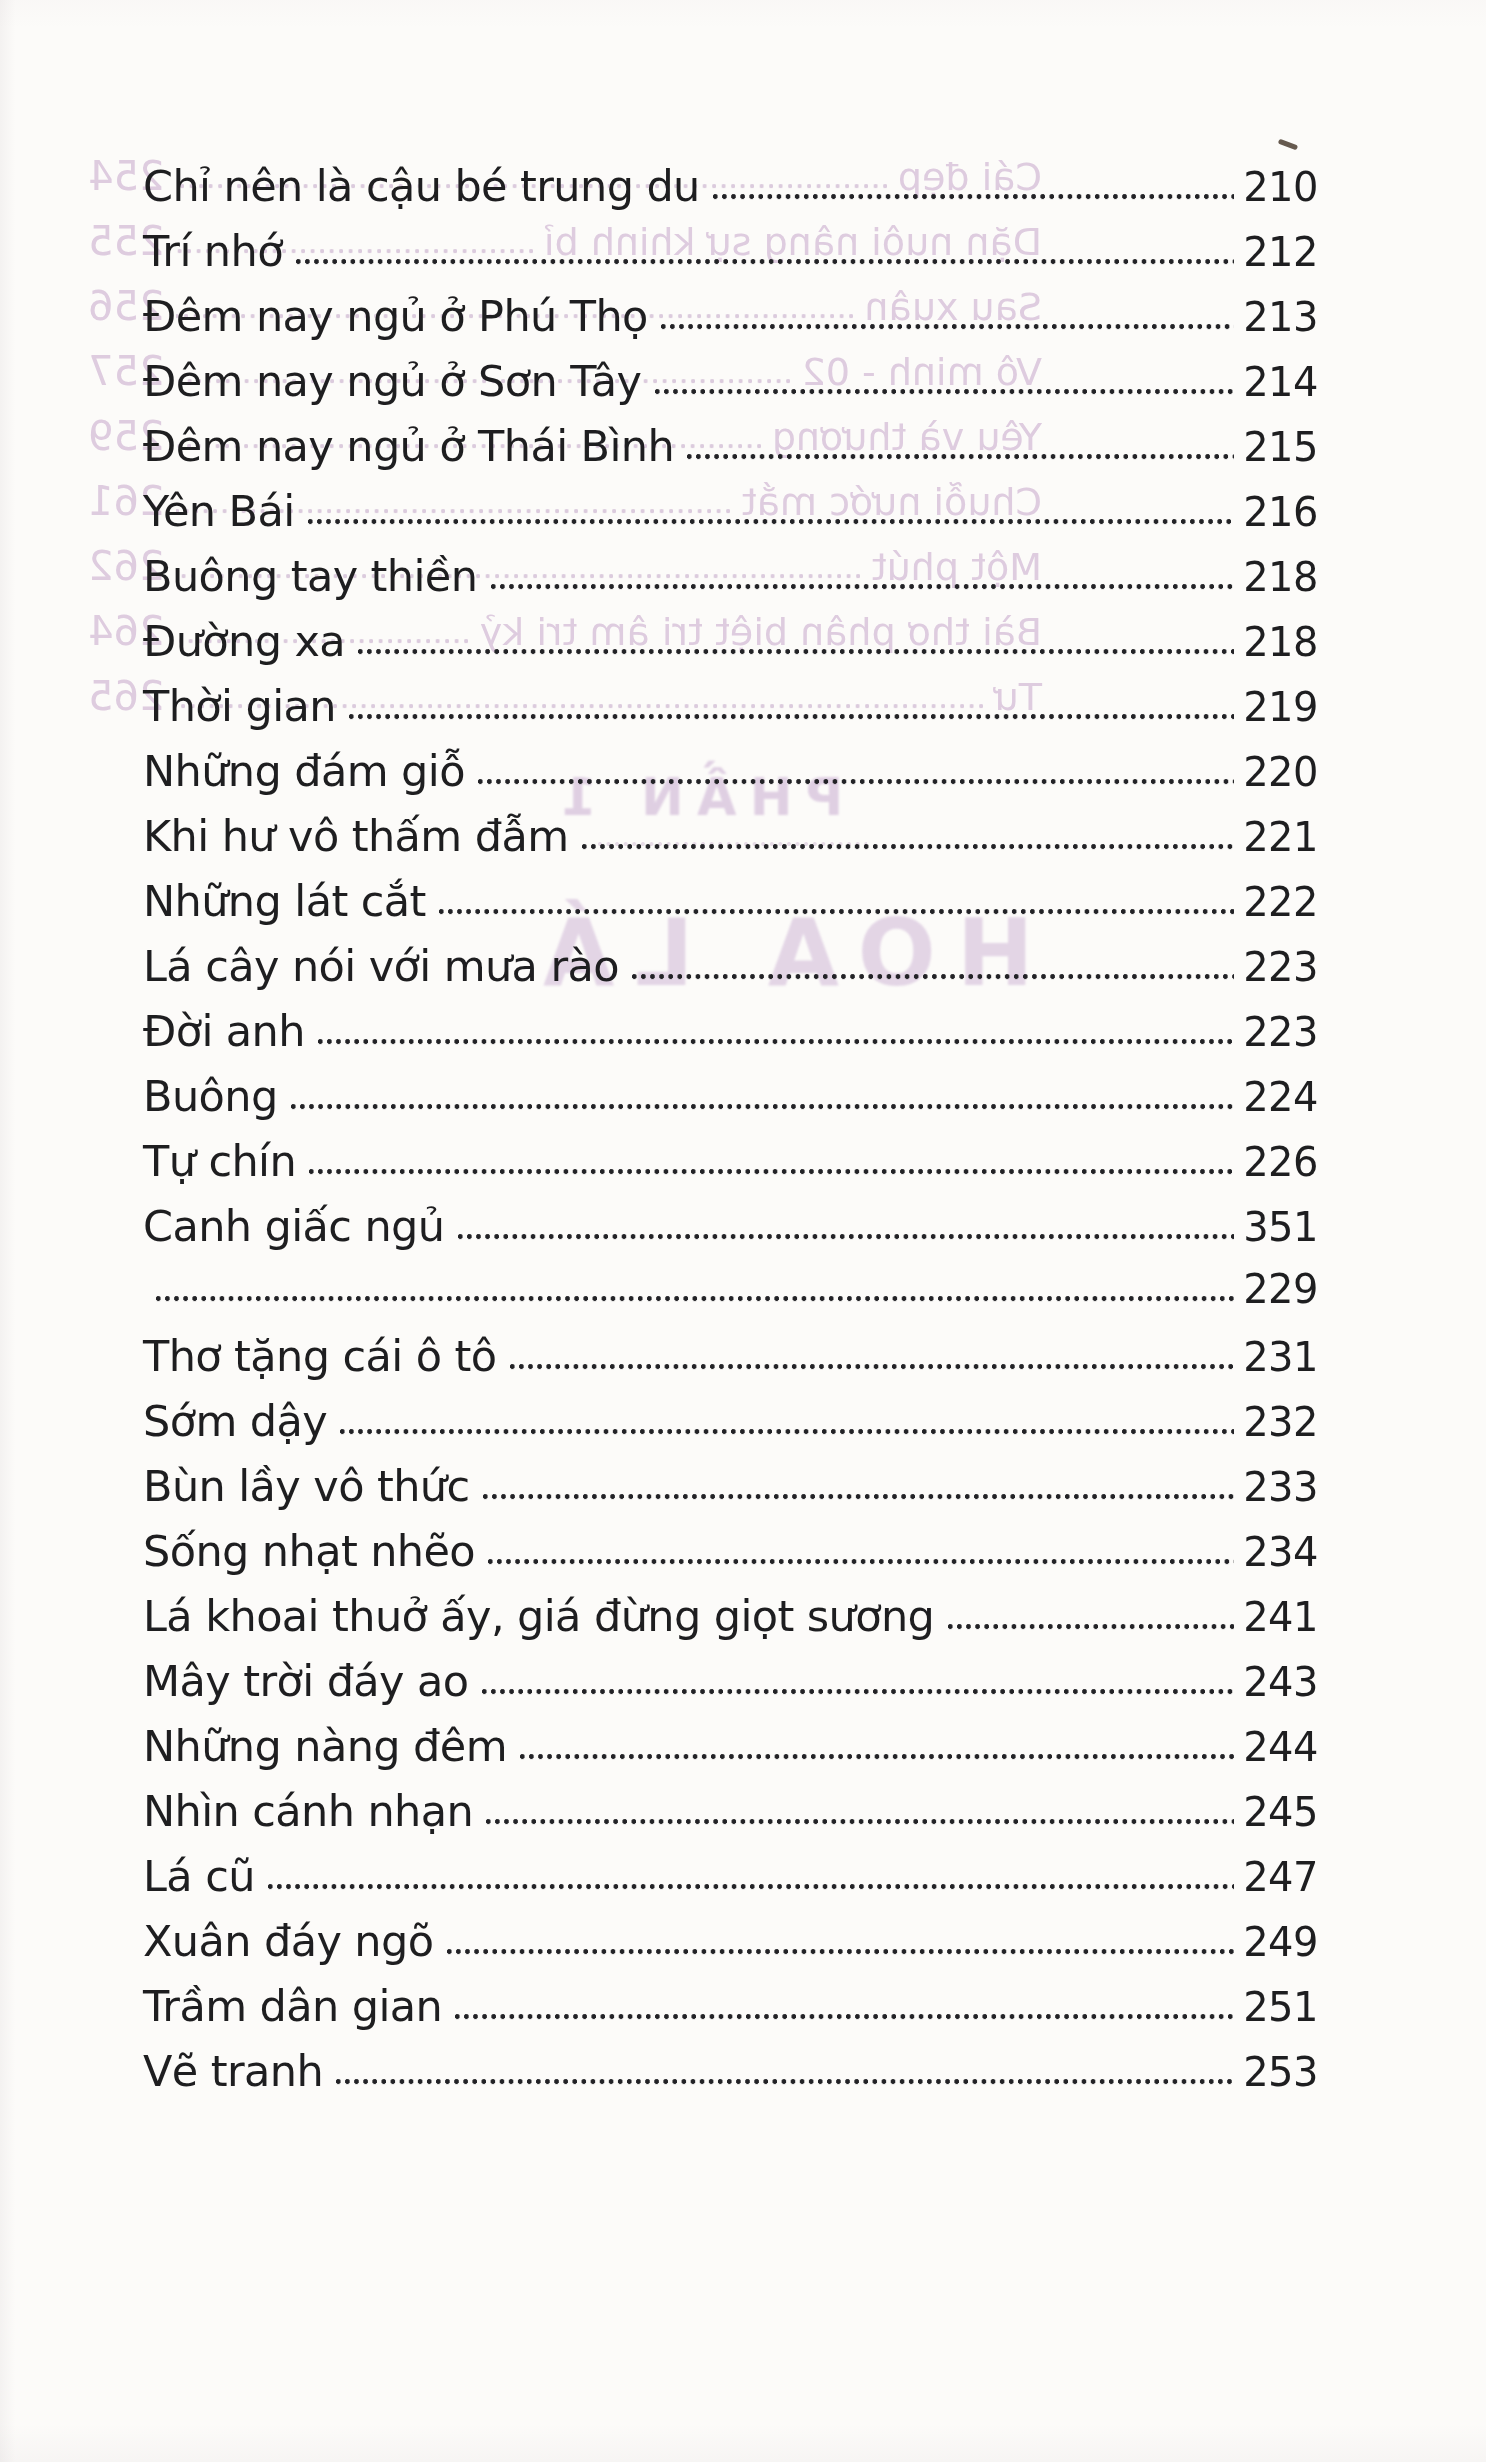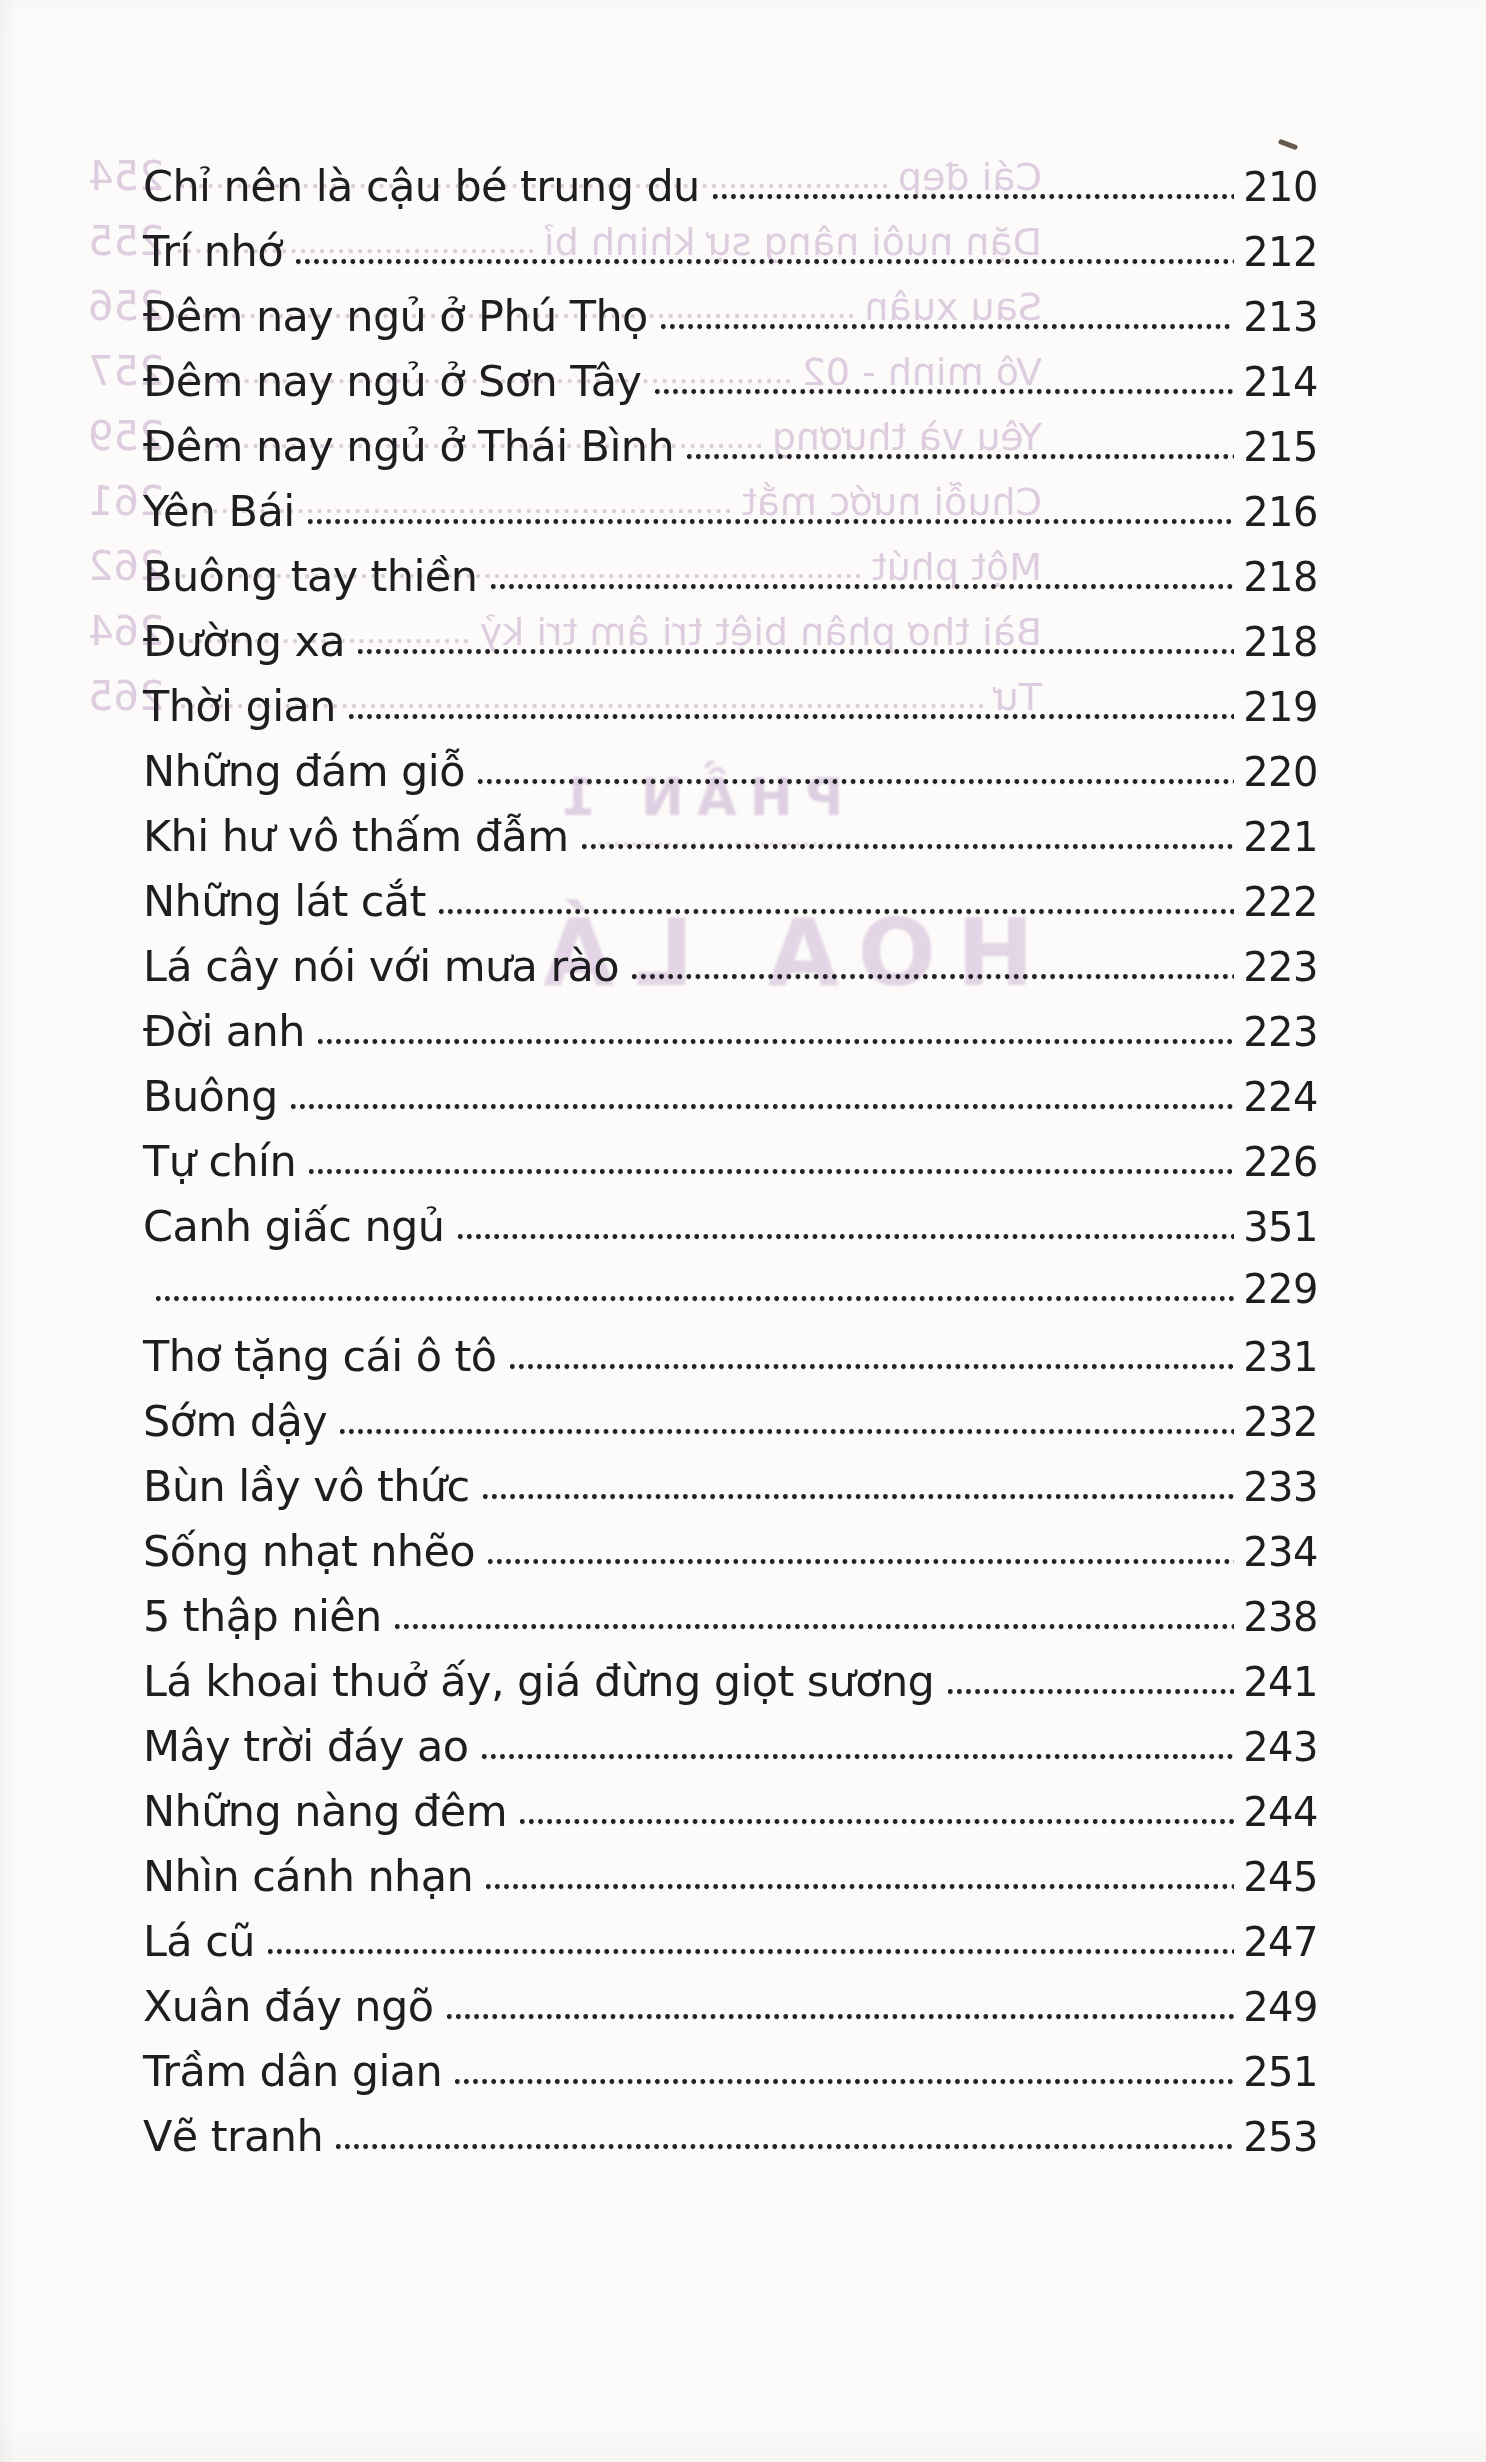--- a/index.html
+++ b/index.html
@@ -220,25 +220,20 @@
         <span class="t">Bùn lầy vô thức</span>
         <span class="leader"></span>
         <span class="pg">233</span>
       </div>
       <div class="row">
         <span class="t">Sống nhạt nhẽo</span>
         <span class="leader"></span>
         <span class="pg">234</span>
       </div>
       <div class="row">
-        <span class="t">5 thập niên</span>
-        <span class="leader"></span>
-        <span class="pg">238</span>
-      </div>
-      <div class="row">
         <span class="t">Lá khoai thuở ấy, giá đừng giọt sương</span>
         <span class="leader"></span>
         <span class="pg">241</span>
       </div>
       <div class="row">
         <span class="t">Mây trời đáy ao</span>
         <span class="leader"></span>
         <span class="pg">243</span>
       </div>
       <div class="row">

